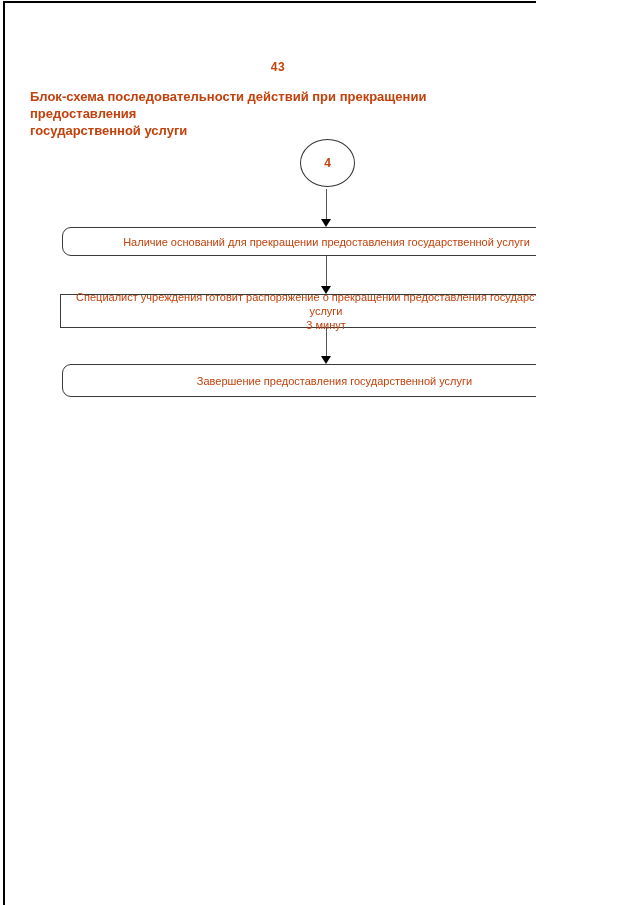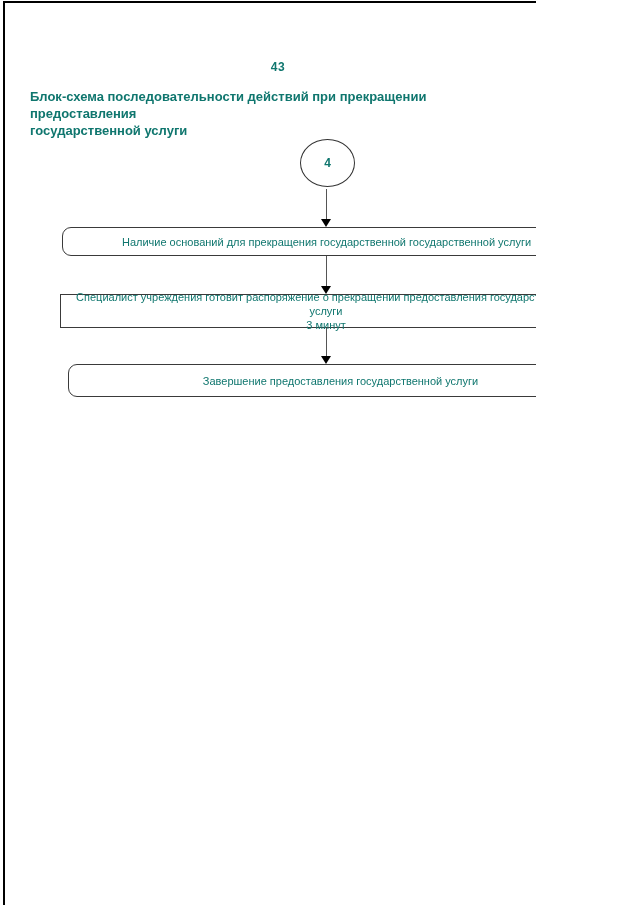--- a/index.html
+++ b/index.html
@@ -2,21 +2,21 @@
 <html><head>
 <meta charset="utf-8">
 <style>
   html, body { margin: 0; padding: 0; background: #ffffff; }
   .page {
     position: relative;
     width: 536px;
     height: 905px;
     background: #ffffff;
     font-family: "Liberation Sans", sans-serif;
-    color: #0f766e;
+    color: #c2410c;
     overflow: hidden;
   }
   .page-frame {
     position: absolute;
     left: 3px; top: 1px;
     width: 633px; height: 910px;
     border-left: 2px solid #000;
     border-top: 2px solid #000;
     border-right: 2px solid #000;
     box-sizing: border-box;
@@ -87,21 +87,21 @@
     justify-content: center;
     text-align: center;
     font-size: 11px;
     line-height: 14px;
     padding: 0 8px;
     background: #fff;
   }
   .rounded { border-radius: 9px; }
   .box-1 { left: 62px; top: 227px; width: 529px; height: 29px; }
   .box-2 { left: 60px; top: 294px; width: 532px; height: 34px; }
-  .box-3 { left: 68px; top: 364px; width: 529px; height: 33px; padding-left: 24px; }
+  .box-3 { left: 62px; top: 364px; width: 529px; height: 33px; padding-left: 24px; }
 </style>
 </head>
 <body>
 
 <div class="page">
 
   <div class="page-frame"></div>
 
   <div class="page-number">43</div>
 
@@ -113,21 +113,21 @@
     <div class="connector-circle">
       <span>4</span>
     </div>
 
     <div class="flow-arrow arrow-1">
       <div class="line"></div>
       <div class="head"></div>
     </div>
 
     <div class="flow-box rounded box-1">
-      <span>Наличие оснований для прекращения государственной государственной услуги</span>
+      <span>Наличие оснований для прекращении предоставления государственной услуги</span>
     </div>
 
     <div class="flow-arrow arrow-2">
       <div class="line"></div>
       <div class="head"></div>
     </div>
 
     <div class="flow-box box-2">
       <span>Специалист учреждения готовит распоряжение о прекращении предоставления государственной услуги</span>
       <span>3 минут</span>

